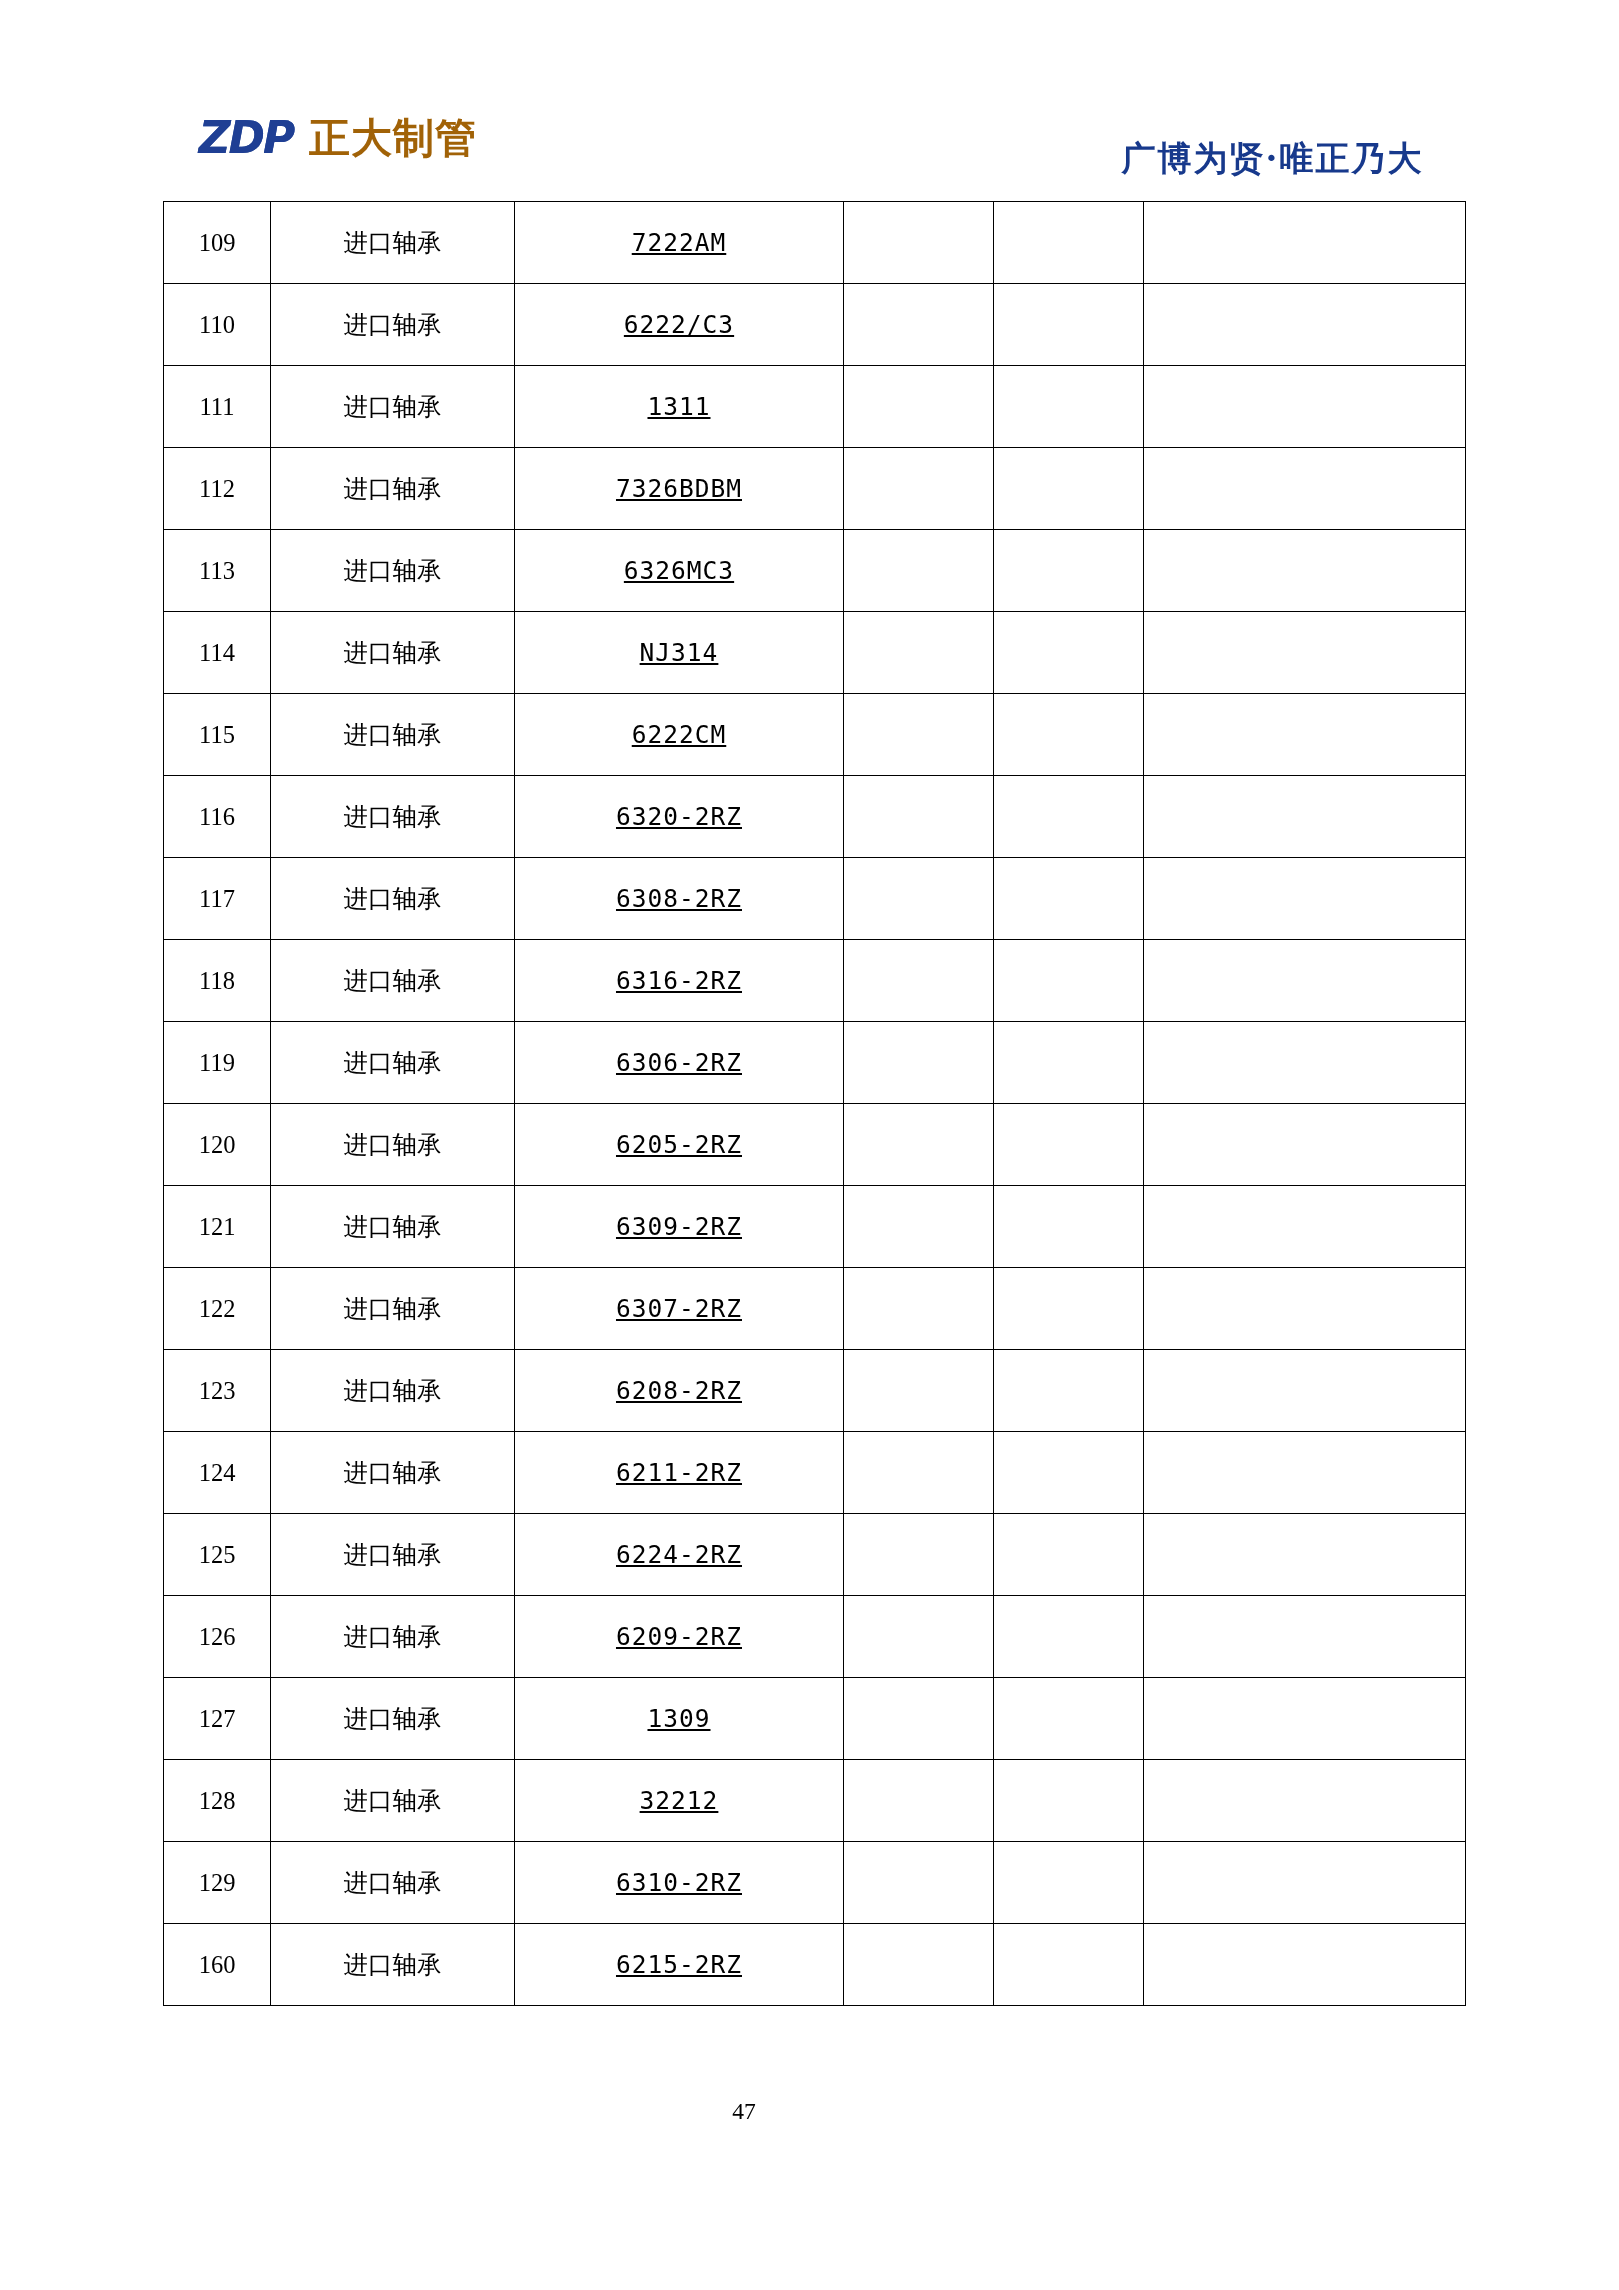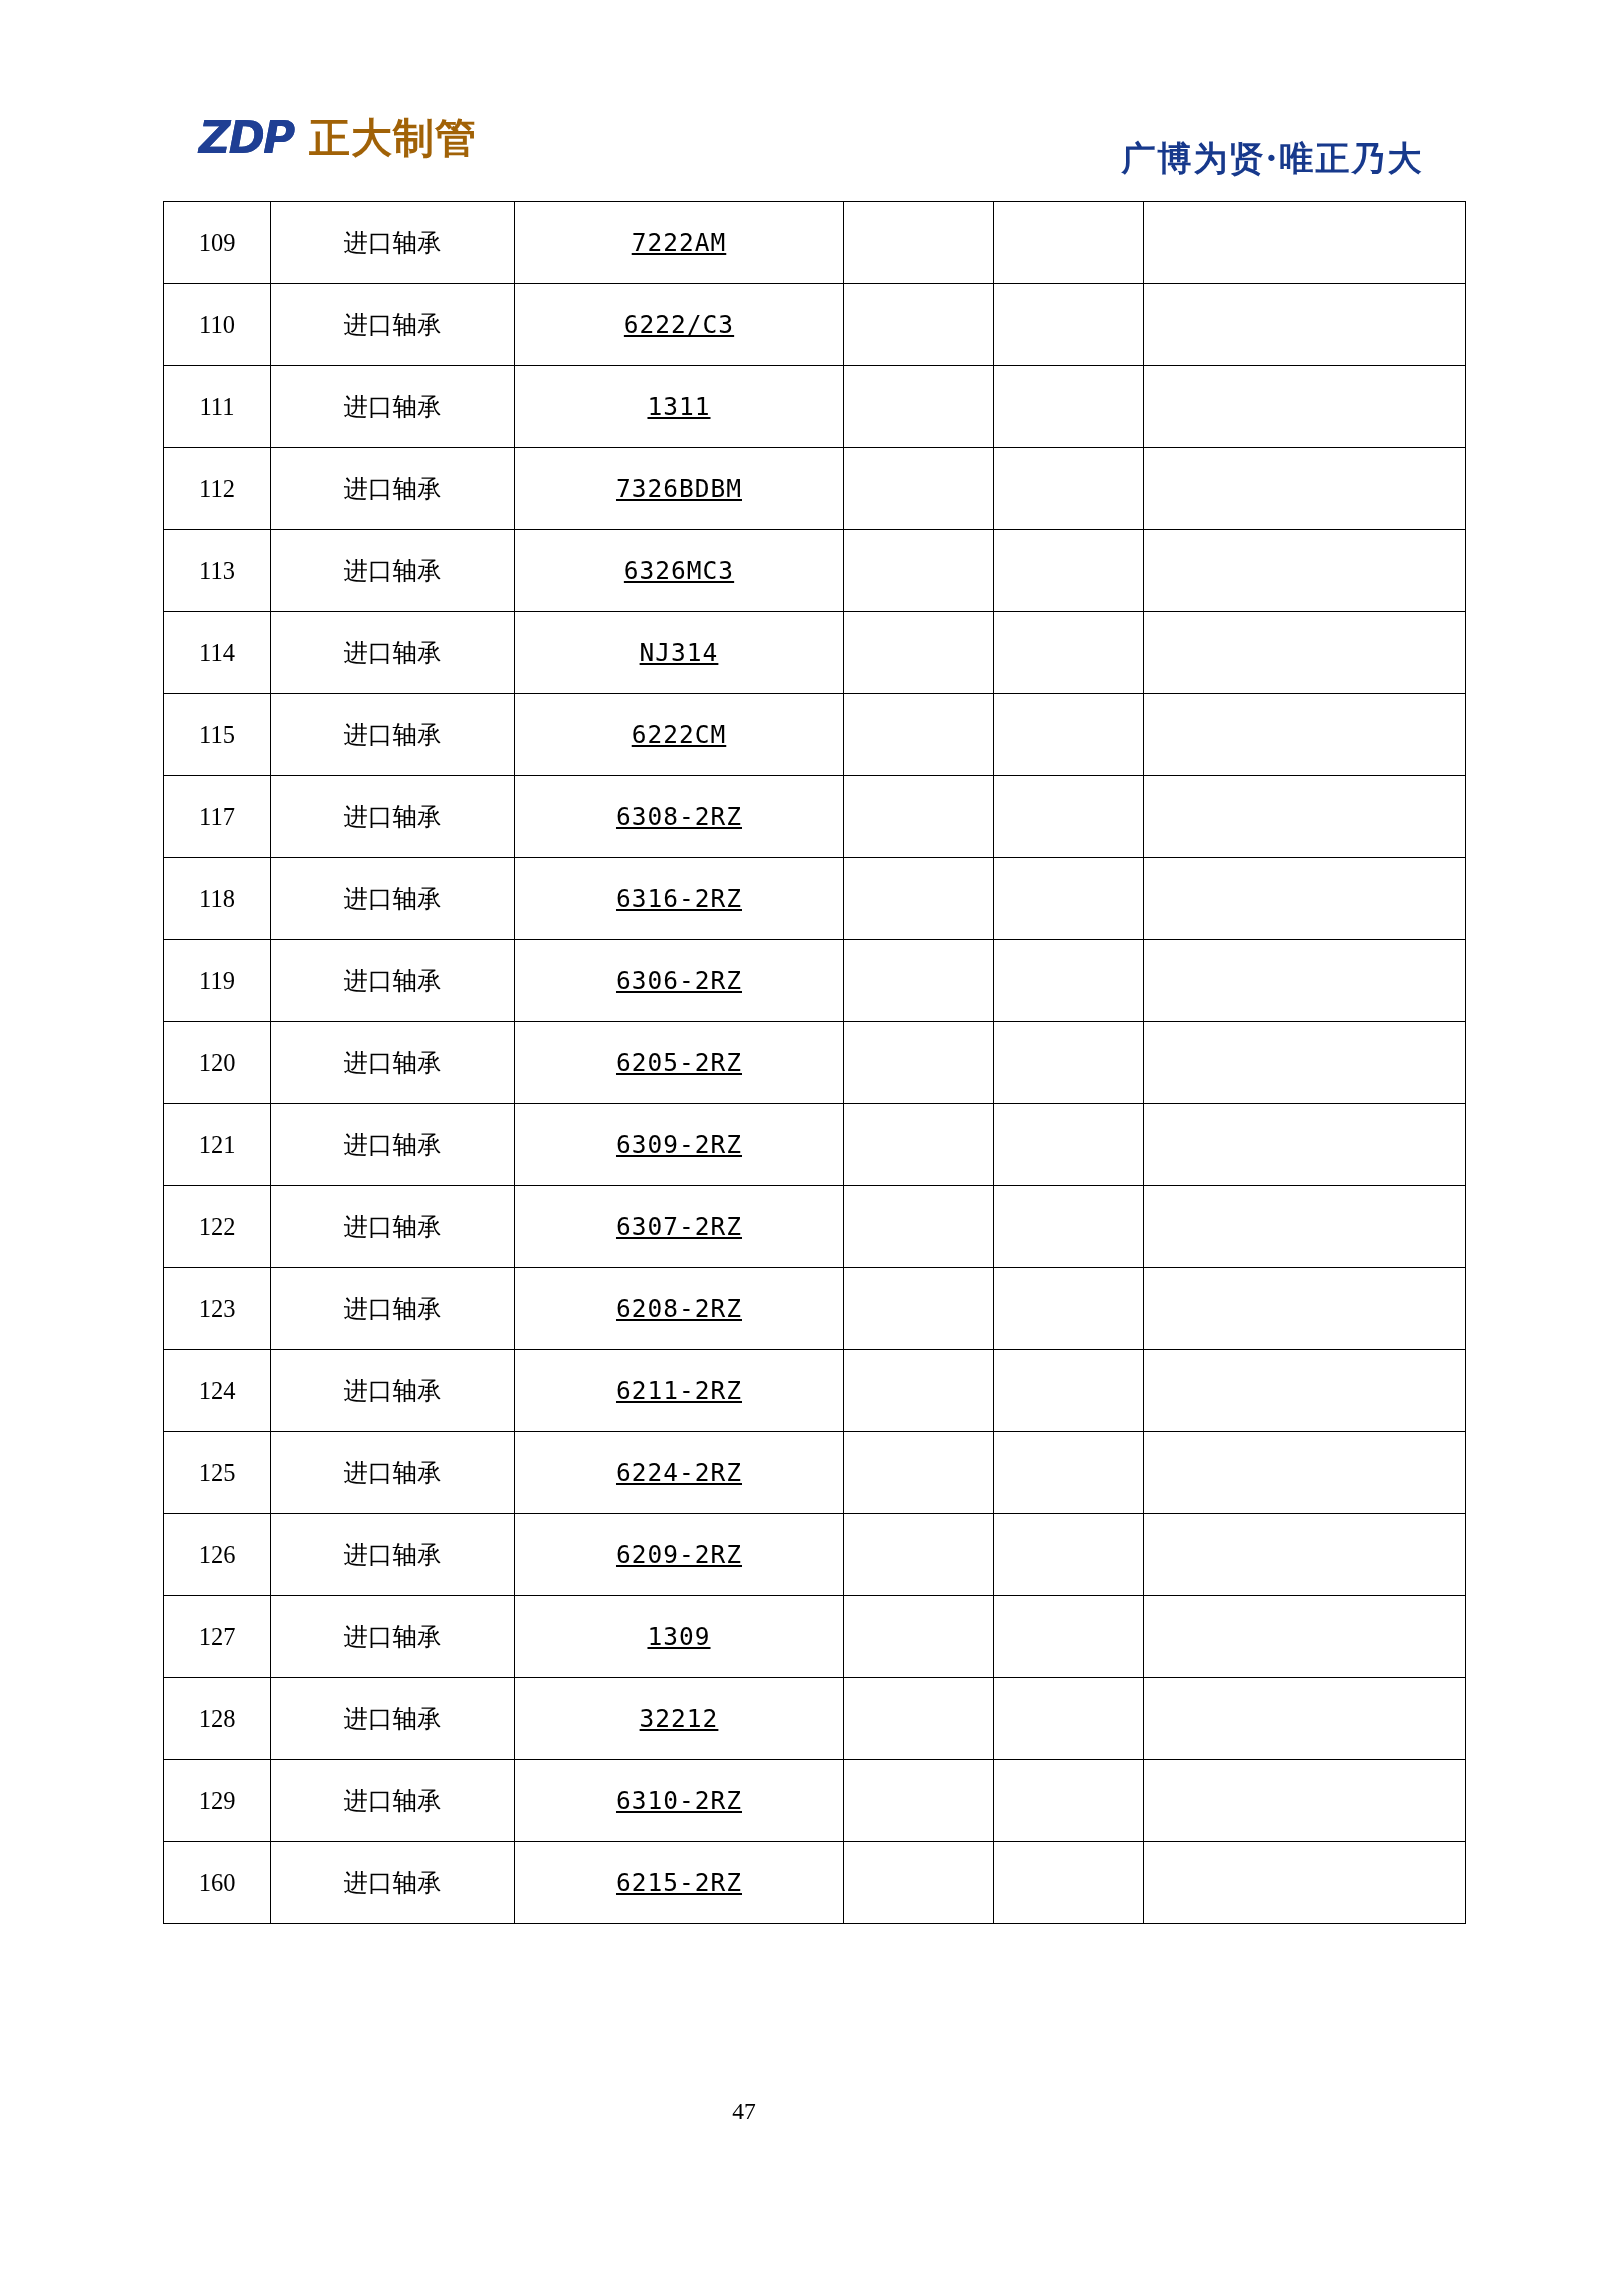--- a/index.html
+++ b/index.html
@@ -166,20 +166,28 @@
         </tr>
         <tr>
           <td class="c-no">115</td>
           <td class="c-name">进口轴承</td>
           <td class="c-model">6222CM</td>
           <td class="c-e1"></td>
           <td class="c-e2"></td>
           <td class="c-e3"></td>
         </tr>
         <tr>
+          <td class="c-no">116</td>
+          <td class="c-name">进口轴承</td>
+          <td class="c-model">6320-2RZ</td>
+          <td class="c-e1"></td>
+          <td class="c-e2"></td>
+          <td class="c-e3"></td>
+        </tr>
+        <tr>
           <td class="c-no">117</td>
           <td class="c-name">进口轴承</td>
           <td class="c-model">6308-2RZ</td>
           <td class="c-e1"></td>
           <td class="c-e2"></td>
           <td class="c-e3"></td>
         </tr>
         <tr>
           <td class="c-no">118</td>
           <td class="c-name">进口轴承</td>

